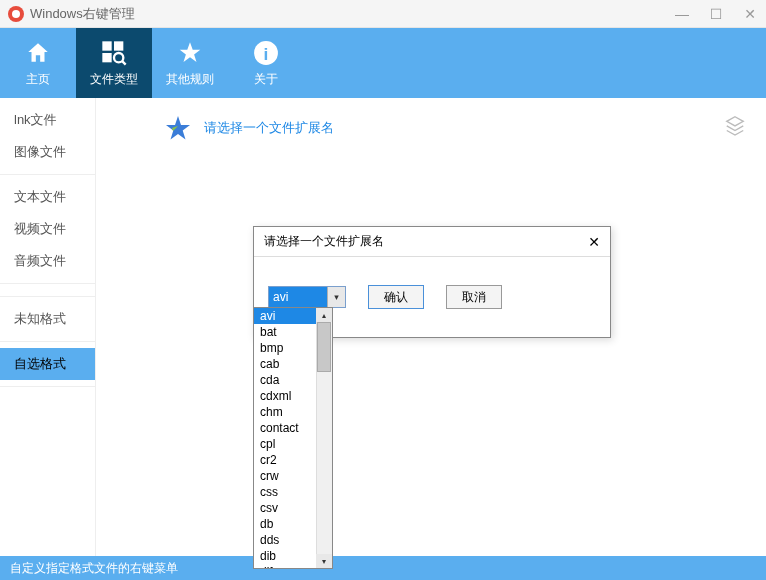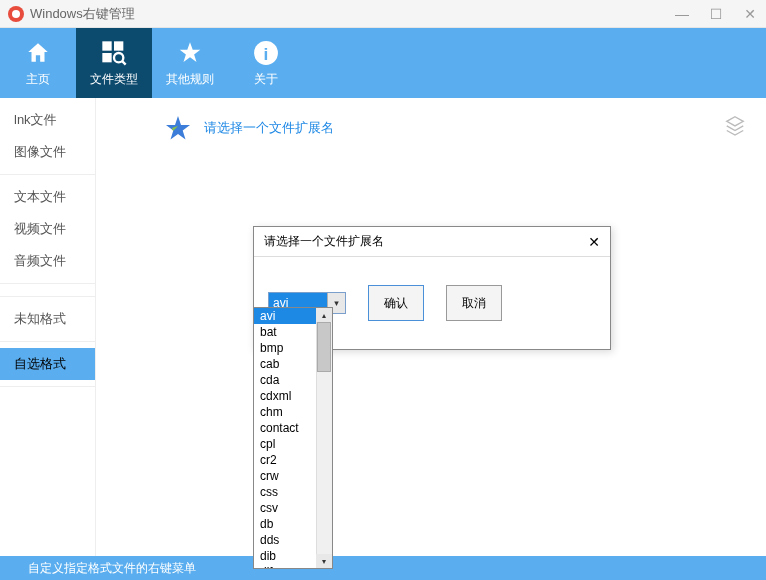--- a/index.html
+++ b/index.html
@@ -23,31 +23,31 @@
 .side-group { padding: 6px 0; border-bottom: 1px solid #eee; }
 .side-item { padding: 7px 14px; font-size: 13px; color: #555; cursor: pointer; }
 .side-item.active { background: #5aaeef; color: #000000; }
 
 .main { flex: 1; background: #fff; position: relative; }
 .prompt-bar { display: flex; align-items: center; padding: 14px 18px; }
 .prompt-star { width: 32px; height: 32px; margin-right: 10px; position: relative; }
 .prompt-text { color: #1e88e5; font-size: 13px; }
 .layers-icon { position: absolute; right: 20px; top: 16px; color: #bbb; }
 
-.statusbar { height: 24px; background: #5aaeef; color: #fff; font-size: 12px; display: flex; align-items: center; padding: 0 28px; }
+.statusbar { height: 24px; background: #5aaeef; color: #fff; font-size: 12px; display: flex; align-items: center; padding: 0 10px; }
 
 .dialog { position: absolute; left: 253px; top: 226px; width: 358px; background: #fff; border: 1px solid #888; box-shadow: 2px 2px 8px rgba(0,0,0,.15); z-index: 10; }
 .dlg-title { height: 30px; display: flex; align-items: center; padding: 0 10px; font-size: 12px; border-bottom: 1px solid #ddd; }
 .dlg-title span:first-child { flex: 1; }
 .dlg-close { cursor: pointer; font-size: 14px; }
 .dlg-body { padding: 28px 14px 28px 14px; display: flex; align-items: center; gap: 22px; }
 .combo { width: 78px; height: 22px; border: 1px solid #7a9fcd; display: flex; align-items: center; font-size: 12px; position: relative; }
 .combo-text { flex: 1; background: #1e88e5; color: #fff; padding: 0 4px; height: 100%; line-height: 20px; }
 .combo-arrow { width: 18px; height: 100%; background: #e8e8e8; border-left: 1px solid #b0b0b0; display: flex; align-items: center; justify-content: center; font-size: 9px; color: #333; cursor: pointer; }
-.dlg-btn { width: 56px; height: 36px; border: 1px solid #999; background: #f4f4f4; font-size: 12px; cursor: pointer; }
+.dlg-btn { width: 56px; height: 24px; border: 1px solid #999; background: #f4f4f4; font-size: 12px; cursor: pointer; }
 .dlg-btn.primary { border: 1px solid #4a90d9; }
 
 .dropdown { position: absolute; left: 253px; top: 307px; width: 80px; background: #fff; border: 1px solid #888; z-index: 20; font-size: 12px; }
 .dd-inner { max-height: 260px; overflow: hidden; position: relative; }
 .dd-item { padding: 1px 6px; cursor: pointer; }
 .dd-item.sel { background: #1e88e5; color: #fff; }
 .dd-scroll { position: absolute; right: 0; top: 0; width: 16px; height: 100%; background: #f0f0f0; border-left: 1px solid #ddd; }
 .dd-thumb { position: absolute; right: 1px; top: 14px; width: 14px; height: 50px; background: #c8c8c8; border: 1px solid #aaa; }
 .dd-arr { position: absolute; right: 0; width: 16px; height: 14px; background: #e8e8e8; display: flex; align-items: center; justify-content: center; font-size: 8px; color: #333; }
 .dd-arr.up { top: 0; }

